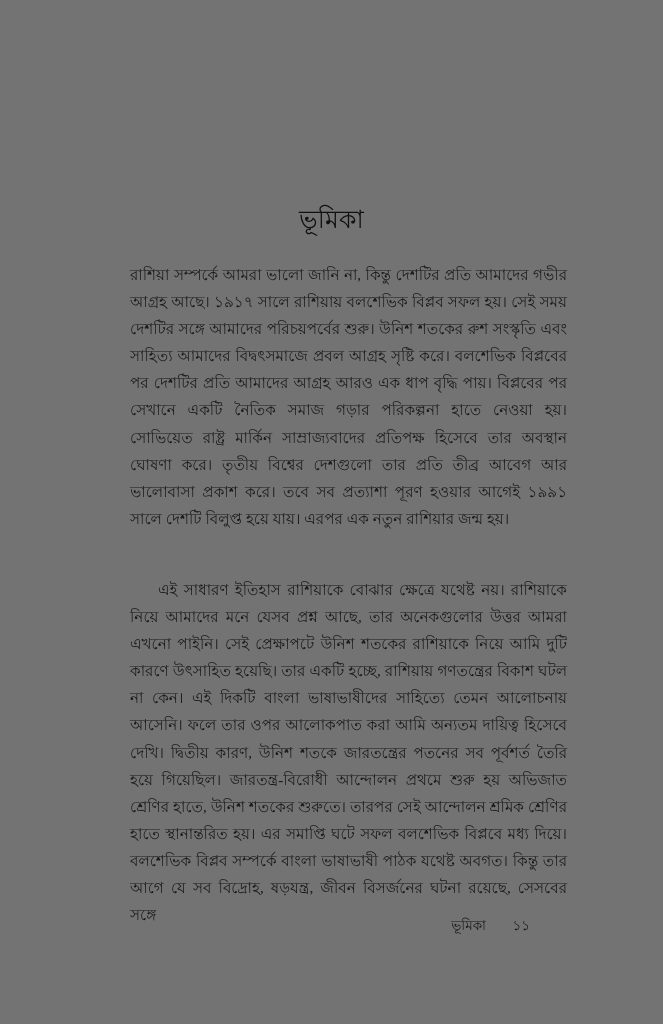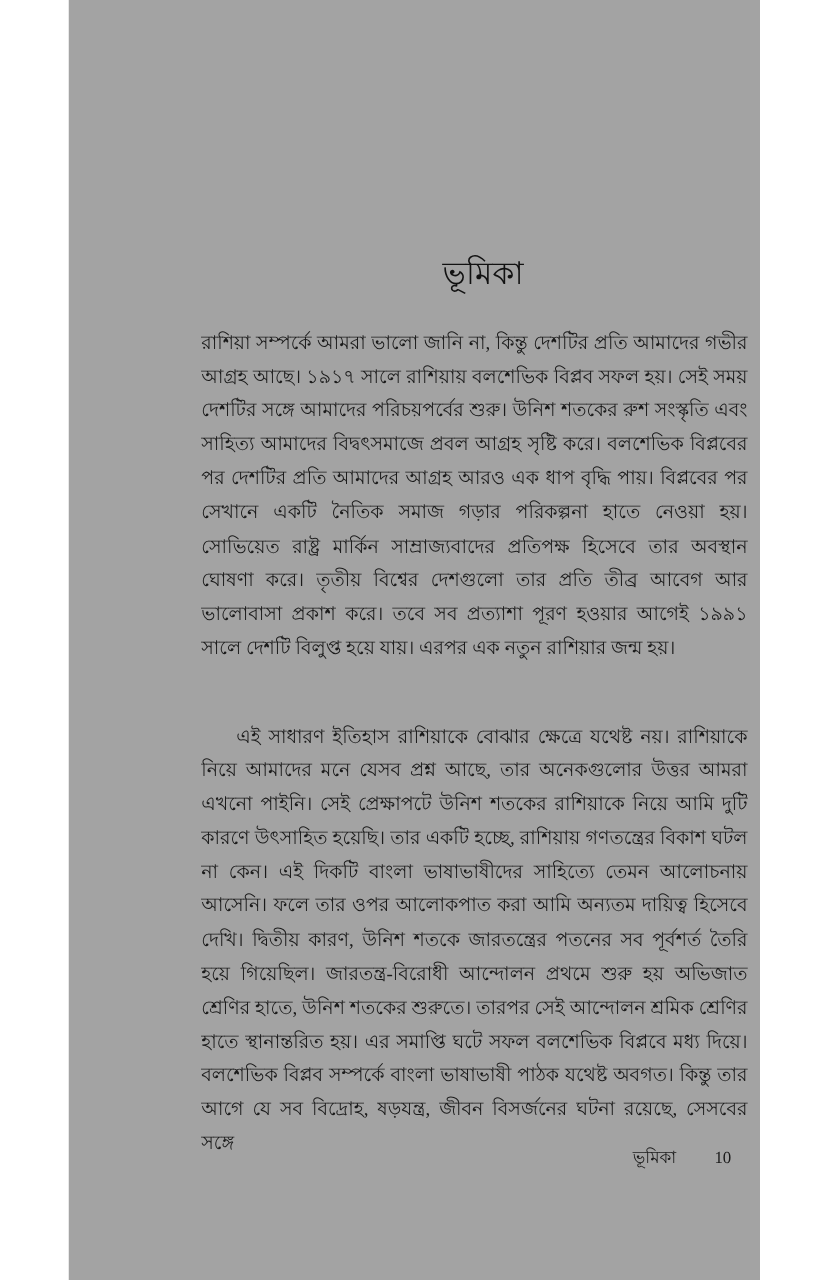--- a/index.html
+++ b/index.html
@@ -3,23 +3,23 @@
 <meta charset="utf-8">
 <style>
   html, body {
     margin: 0;
     padding: 0;
     background: #ffffff;
   }
 
   .page {
     position: relative;
-    width: 553px;
+    width: 663px;
     height: 1024px;
-    background: #a3a3a3;
+    background: #737373;
     margin: 0 auto;
     overflow: hidden;
     font-family: "Liberation Serif", "DejaVu Serif", serif;
     color: #1a1a1a;
     -webkit-font-smoothing: antialiased;
   }
 
   
   .chapter-title {
     position: absolute;
@@ -31,21 +31,21 @@
     line-height: 34px;
     font-weight: 400;
     color: #111111;
     letter-spacing: 0.2px;
   }
 
   
   .text-block {
     position: absolute;
     top: 261px;
-    left: 106px;
+    left: 130px;
     width: 437px;
   }
 
   .body-paragraph {
     margin: 0;
     font-size: 15.2px;
     line-height: 27.1px;
     text-align: justify;
     text-justify: inter-word;
     color: #1a1a1a;
@@ -87,16 +87,16 @@
 
   <h1 class="chapter-title">ভূমিকা</h1>
 
   <div class="text-block">
     <p class="body-paragraph">রাশিয়া সম্পর্কে আমরা ভালো জানি না, কিন্তু দেশটির প্রতি আমাদের গভীর আগ্রহ আছে। ১৯১৭ সালে রাশিয়ায় বলশেভিক বিপ্লব সফল হয়। সেই সময় দেশটির সঙ্গে আমাদের পরিচয়পর্বের শুরু। উনিশ শতকের রুশ সংস্কৃতি এবং সাহিত্য আমাদের বিদ্বৎসমাজে প্রবল আগ্রহ সৃষ্টি করে। বলশেভিক বিপ্লবের পর দেশটির প্রতি আমাদের আগ্রহ আরও এক ধাপ বৃদ্ধি পায়। বিপ্লবের পর সেখানে একটি নৈতিক সমাজ গড়ার পরিকল্পনা হাতে নেওয়া হয়। সোভিয়েত রাষ্ট্র মার্কিন সাম্রাজ্যবাদের প্রতিপক্ষ হিসেবে তার অবস্থান ঘোষণা করে। তৃতীয় বিশ্বের দেশগুলো তার প্রতি তীব্র আবেগ আর ভালোবাসা প্রকাশ করে। তবে সব প্রত্যাশা পূরণ হওয়ার আগেই ১৯৯১ সালে দেশটি বিলুপ্ত হয়ে যায়। এরপর এক নতুন রাশিয়ার জন্ম হয়।</p>
     <p class="body-paragraph indented">এই সাধারণ ইতিহাস রাশিয়াকে বোঝার ক্ষেত্রে যথেষ্ট নয়। রাশিয়াকে নিয়ে আমাদের মনে যেসব প্রশ্ন আছে, তার অনেকগুলোর উত্তর আমরা এখনো পাইনি। সেই প্রেক্ষাপটে উনিশ শতকের রাশিয়াকে নিয়ে আমি দুটি কারণে উৎসাহিত হয়েছি। তার একটি হচ্ছে, রাশিয়ায় গণতন্ত্রের বিকাশ ঘটল না কেন। এই দিকটি বাংলা ভাষাভাষীদের সাহিত্যে তেমন আলোচনায় আসেনি। ফলে তার ওপর আলোকপাত করা আমি অন্যতম দায়িত্ব হিসেবে দেখি। দ্বিতীয় কারণ, উনিশ শতকে জারতন্ত্রের পতনের সব পূর্বশর্ত তৈরি হয়ে গিয়েছিল। জারতন্ত্র-বিরোধী আন্দোলন প্রথমে শুরু হয় অভিজাত শ্রেণির হাতে, উনিশ শতকের শুরুতে। তারপর সেই আন্দোলন শ্রমিক শ্রেণির হাতে স্থানান্তরিত হয়। এর সমাপ্তি ঘটে সফল বলশেভিক বিপ্লবে মধ্য দিয়ে। বলশেভিক বিপ্লব সম্পর্কে বাংলা ভাষাভাষী পাঠক যথেষ্ট অবগত। কিন্তু তার আগে যে সব বিদ্রোহ, ষড়যন্ত্র, জীবন বিসর্জনের ঘটনা রয়েছে, সেসবের সঙ্গে</p>
   </div>
 
   <div class="page-footer">
     <span class="footer-label">ভূমিকা</span>
-    <span class="footer-number">10</span>
+    <span class="footer-number">১১</span>
   </div>
 
 </div>
 
 </body></html>

